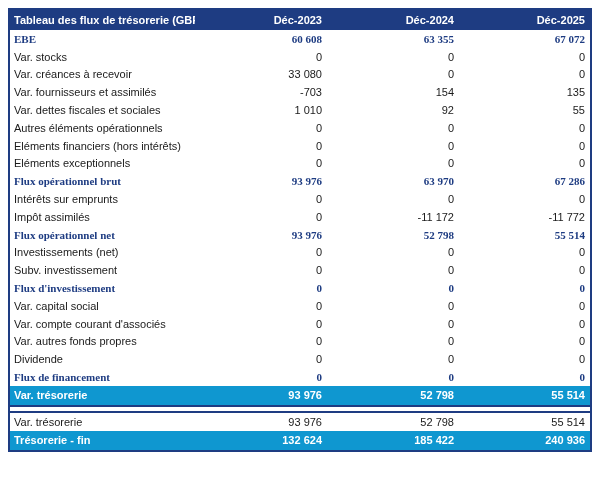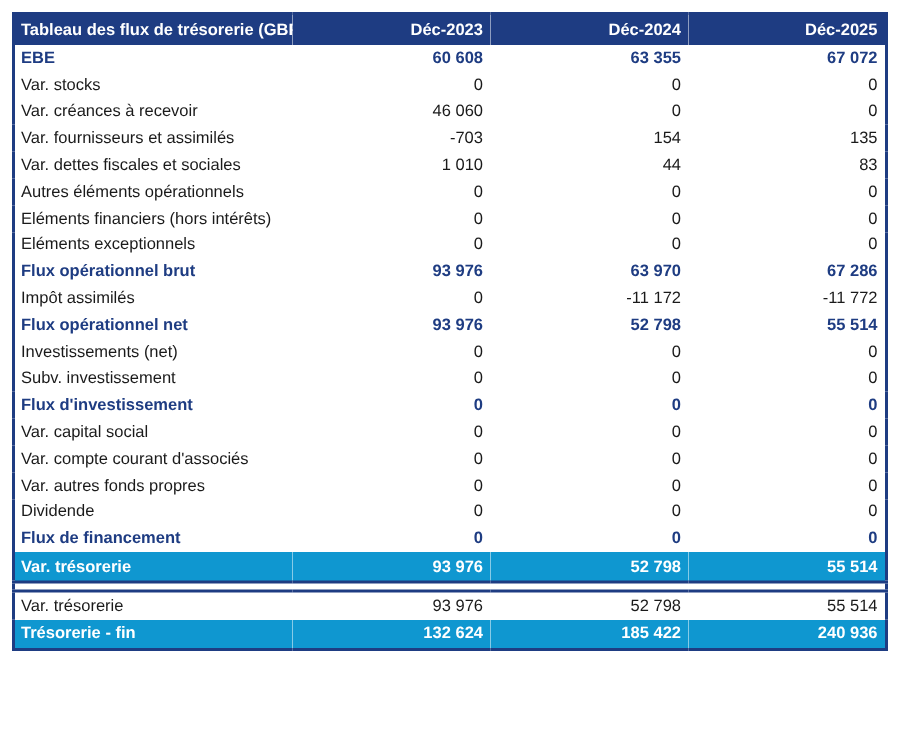--- a/index.html
+++ b/index.html
@@ -55,21 +55,21 @@
     padding: 0;
     white-space: nowrap;
     overflow: hidden;
     vertical-align: middle;
   }
   td.lbl {
     text-align: left;
     padding-left: 4px;
   }
   tr.row-normal td { color: var(--body_text); font-weight: normal; background: #FFFFFF; }
-  tr.row-subtotal td { color: var(--navy); font-weight: bold; background: #FFFFFF; }
+  tr.row-subtotal td { color: var(--navy); font-weight: bold; background: #FFFFFF; font-family: Liberation Serif, serif; }
   tr.row-highlight td {
     background: var(--cyan);
     color: #FFFFFF;
     font-weight: bold;
     height: 19px;
   }
   tr.spacer td {
     height: 4px;
     padding: 0;
     background: #FFFFFF;
@@ -104,35 +104,35 @@
           <td class="num">67 072</td>
         </tr>
         <tr class="row-normal">
           <td class="lbl">Var. stocks</td>
           <td class="num">0</td>
           <td class="num">0</td>
           <td class="num">0</td>
         </tr>
         <tr class="row-normal">
           <td class="lbl">Var. créances à recevoir</td>
-          <td class="num">46 060</td>
+          <td class="num">33 080</td>
           <td class="num">0</td>
           <td class="num">0</td>
         </tr>
         <tr class="row-normal">
           <td class="lbl">Var. fournisseurs et assimilés</td>
           <td class="num">-703</td>
           <td class="num">154</td>
           <td class="num">135</td>
         </tr>
         <tr class="row-normal">
           <td class="lbl">Var. dettes fiscales et sociales</td>
           <td class="num">1 010</td>
-          <td class="num">44</td>
-          <td class="num">83</td>
+          <td class="num">92</td>
+          <td class="num">55</td>
         </tr>
         <tr class="row-normal">
           <td class="lbl">Autres éléments opérationnels</td>
           <td class="num">0</td>
           <td class="num">0</td>
           <td class="num">0</td>
         </tr>
         <tr class="row-normal">
           <td class="lbl">Eléments financiers (hors intérêts)</td>
           <td class="num">0</td>
@@ -143,20 +143,26 @@
           <td class="lbl">Eléments exceptionnels</td>
           <td class="num">0</td>
           <td class="num">0</td>
           <td class="num">0</td>
         </tr>
         <tr class="row-subtotal">
           <td class="lbl">Flux opérationnel brut</td>
           <td class="num">93 976</td>
           <td class="num">63 970</td>
           <td class="num">67 286</td>
+        </tr>
+        <tr class="row-normal">
+          <td class="lbl">Intérêts sur emprunts</td>
+          <td class="num">0</td>
+          <td class="num">0</td>
+          <td class="num">0</td>
         </tr>
         <tr class="row-normal">
           <td class="lbl">Impôt assimilés</td>
           <td class="num">0</td>
           <td class="num">-11 172</td>
           <td class="num">-11 772</td>
         </tr>
         <tr class="row-subtotal">
           <td class="lbl">Flux opérationnel net</td>
           <td class="num">93 976</td>

